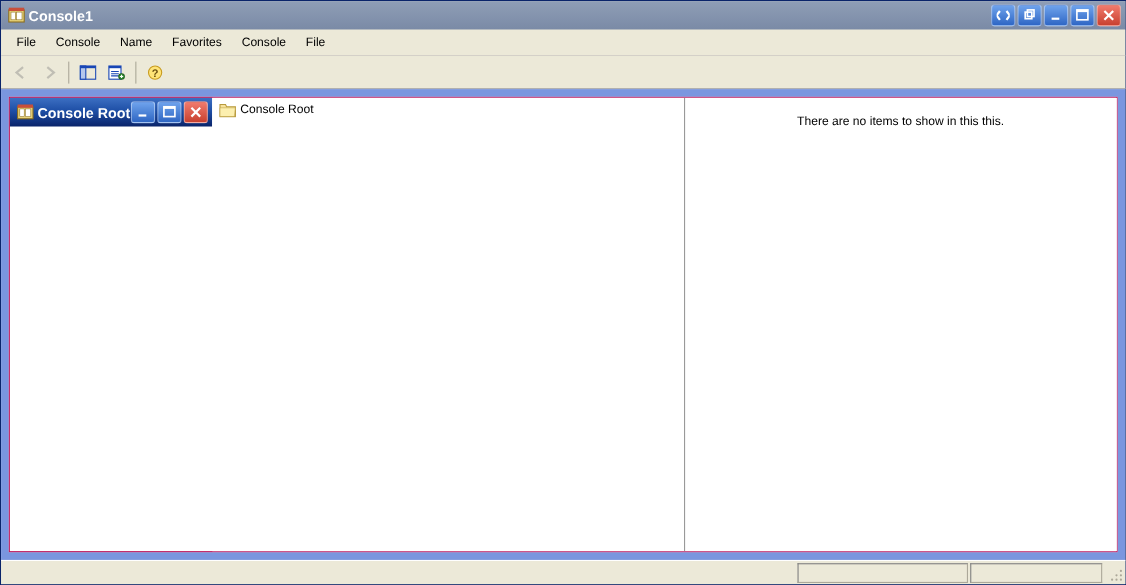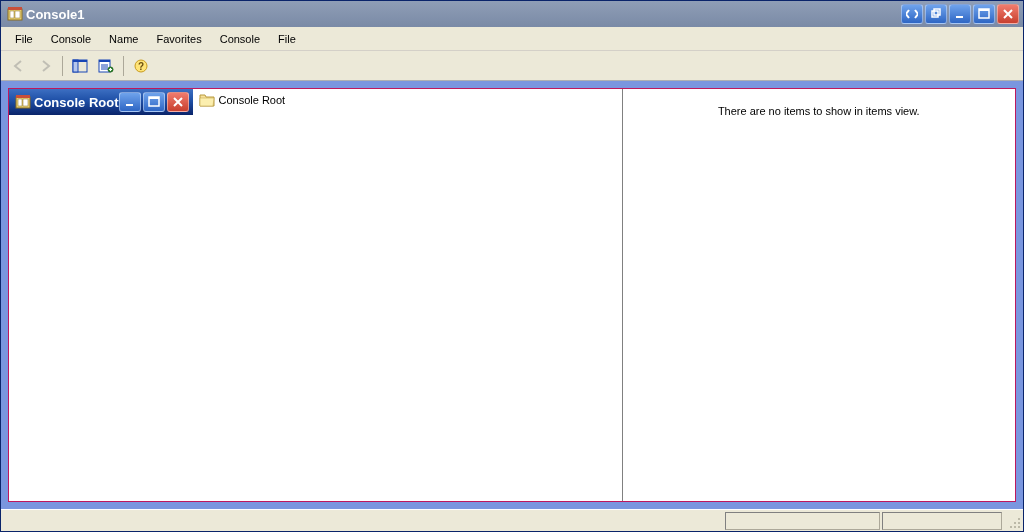--- a/index.html
+++ b/index.html
@@ -335,21 +335,21 @@
                 <path d="M1 2 L6 2 L7 4 L15 4 L15 13 L1 13 Z" fill="#F7E29C" stroke="#B89A3E" stroke-width="1"></path>
                 <path d="M1 5 L15 5 L14 13 L1 13 Z" fill="#FCEFAF" stroke="#B89A3E" stroke-width="0.5"></path>
               </svg>
             </span>
             <span>Console Root</span>
           </div>
         </div>
 
         <div class="list-panel">
           <div class="list-body">
-            <span>There are no items to show in items view.</span>
+            <span>There are no items to show in this this.</span>
           </div>
         </div>
       </div>
     </div>
   </div>
 
   <div class="statusbar">
     <div class="status-cell"></div>
     <div class="status-cell" style="width:120px"></div>
     <div class="status-grip">

